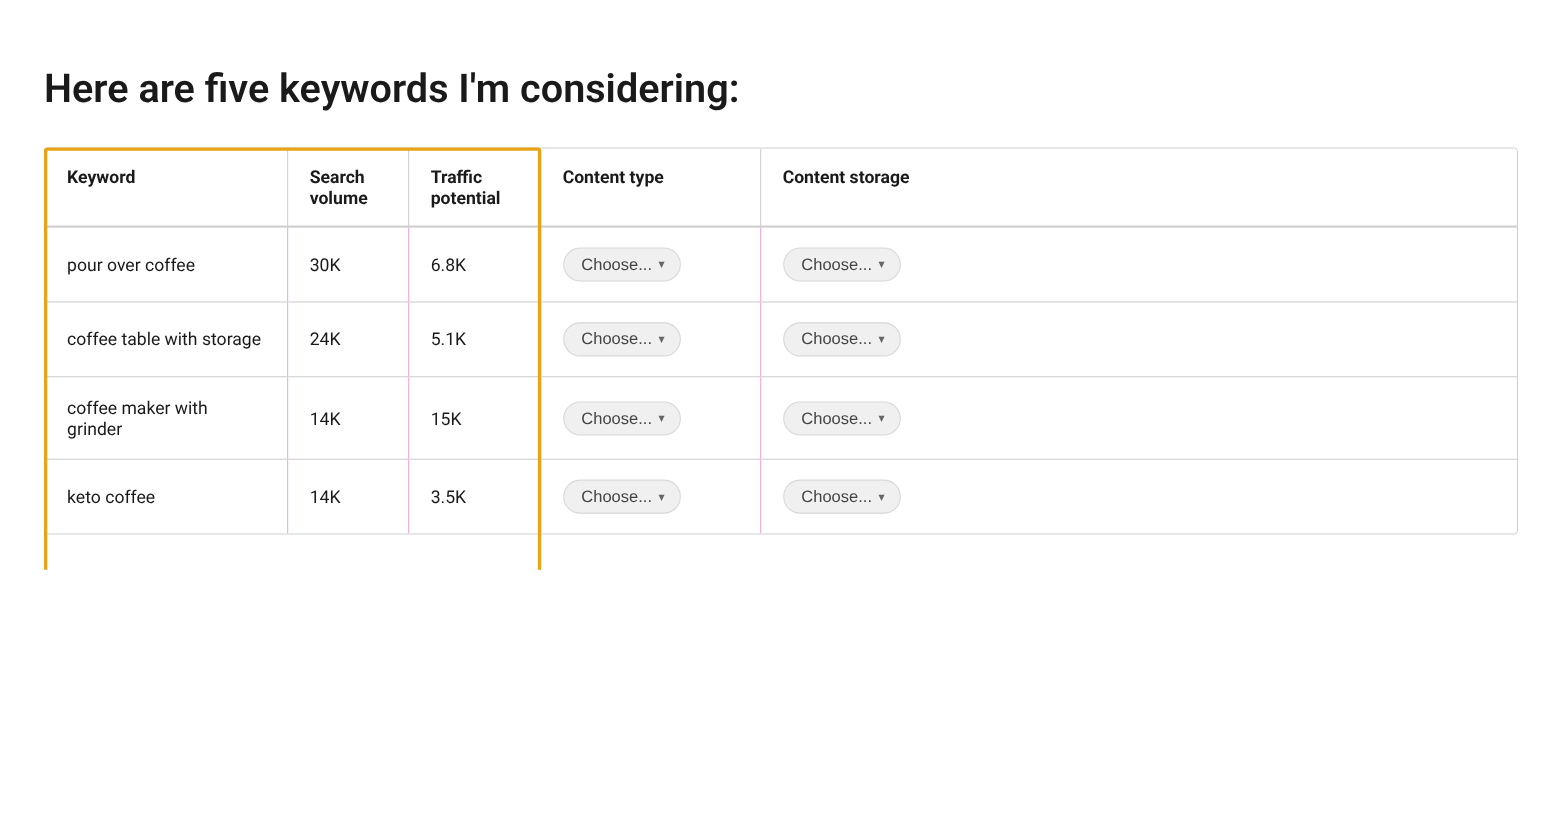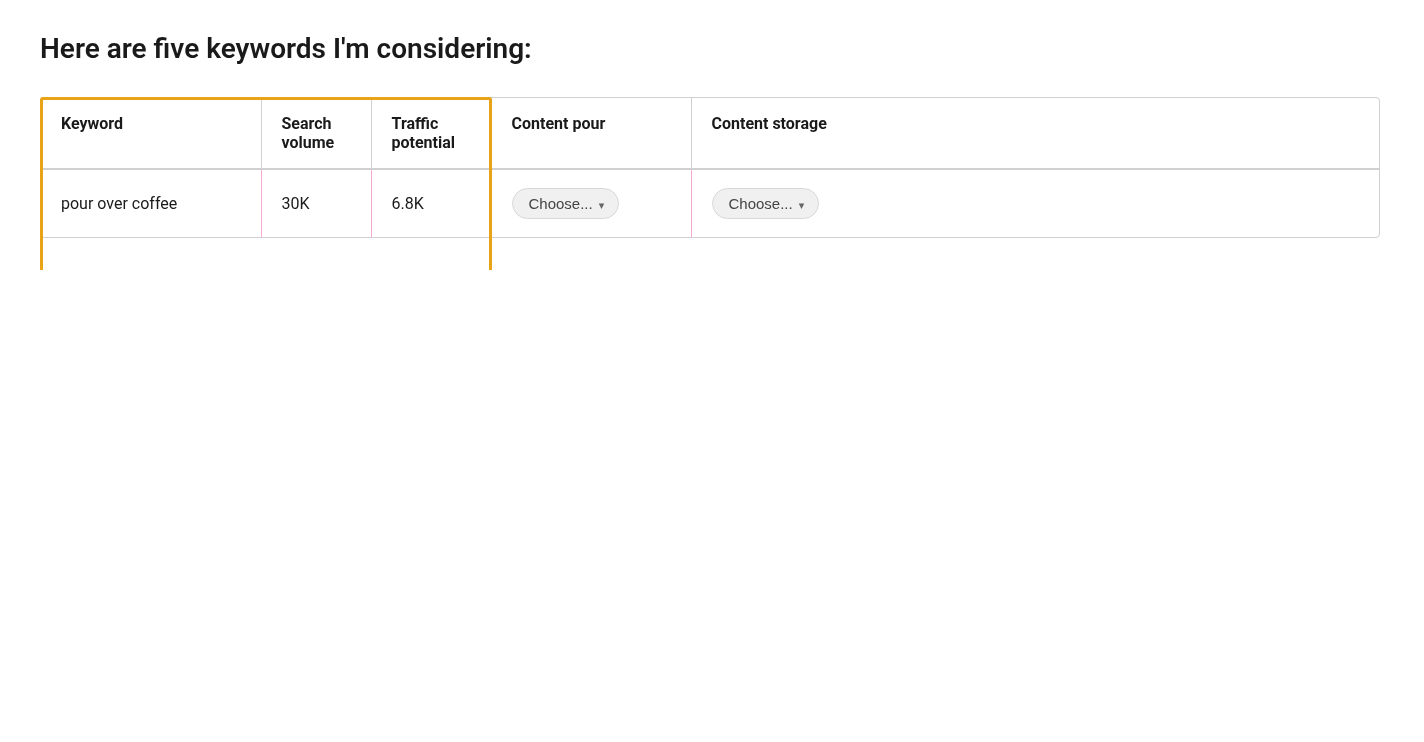--- a/index.html
+++ b/index.html
@@ -10,24 +10,25 @@
 
     body {
       font-family: -apple-system, BlinkMacSystemFont, 'Segoe UI', Roboto, sans-serif;
       background: #fff;
       color: #1a1a1a;
       padding: 32px 40px;
       font-size: 16px;
     }
 
     .page-title {
-      font-size: 28px;
+      font-size: 36px;
       font-weight: 600;
       margin-bottom: 32px;
       color: #1a1a1a;
+      margin-top: 28px;
     }
 
     table {
       border-collapse: collapse;
       width: 100%;
     }
 
     thead tr {
       border-bottom: 2px solid #d0d0d0;
     }
@@ -52,21 +53,21 @@
       border-top: 1px solid #d0d0d0;
       font-size: 16px;
     }
 
     td:last-child {
       border-right: none;
     }
 
     .choose-btn {
       display: inline-flex;
-      align-items: flex-end;
+      align-items: center;
       gap: 6px;
       background: #f0f0f0;
       border: 1px solid #d8d8d8;
       border-radius: 20px;
       padding: 6px 14px 6px 16px;
       font-size: 15px;
       color: #444;
       cursor: pointer;
       user-select: none;
     }
@@ -130,37 +131,76 @@
           <th>
             <span>Keyword</span>
           </th>
           <th>
             Search<br>volume
           </th>
           <th>
             Traffic<br>potential
           </th>
           <th>
-            <span>Content pour</span>
+            <span>Content type</span>
           </th>
           <th>
             <span>Content storage</span>
           </th>
         </tr>
       </thead>
       <tbody id="table-body">
       <tr>
             <td>pour over coffee</td>
             <td>30K</td>
             <td>6.8K</td>
             <td><button class="choose-btn">
                 <span>Choose...</span>
                 <span class="chevron">▾</span>
               </button></td>
             <td><button class="choose-btn">
                 <span>Choose...</span>
                 <span class="chevron">▾</span>
               </button></td>
           </tr>
+          <tr>
+            <td>coffee table with storage</td>
+            <td>24K</td>
+            <td>5.1K</td>
+            <td><button class="choose-btn">
+                <span>Choose...</span>
+                <span class="chevron">▾</span>
+              </button></td>
+            <td><button class="choose-btn">
+                <span>Choose...</span>
+                <span class="chevron">▾</span>
+              </button></td>
+          </tr>
+          <tr>
+            <td>coffee maker with grinder</td>
+            <td>14K</td>
+            <td>15K</td>
+            <td><button class="choose-btn">
+                <span>Choose...</span>
+                <span class="chevron">▾</span>
+              </button></td>
+            <td><button class="choose-btn">
+                <span>Choose...</span>
+                <span class="chevron">▾</span>
+              </button></td>
+          </tr>
+          <tr>
+            <td>keto coffee</td>
+            <td>14K</td>
+            <td>3.5K</td>
+            <td><button class="choose-btn">
+                <span>Choose...</span>
+                <span class="chevron">▾</span>
+              </button></td>
+            <td><button class="choose-btn">
+                <span>Choose...</span>
+                <span class="chevron">▾</span>
+              </button></td>
+          </tr>
         </tbody>
     </table>
   </div>
 </div>
 
 </body></html>

